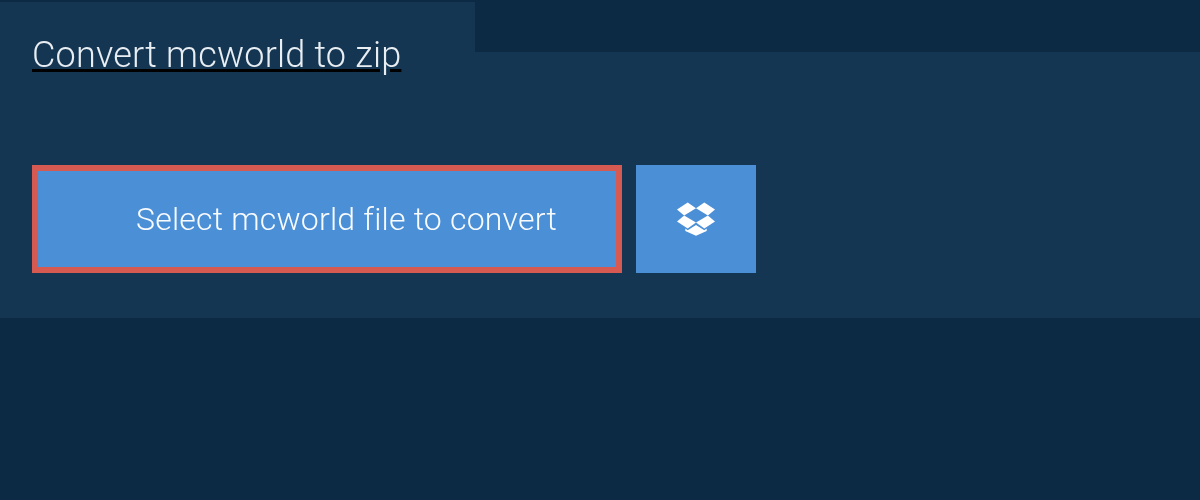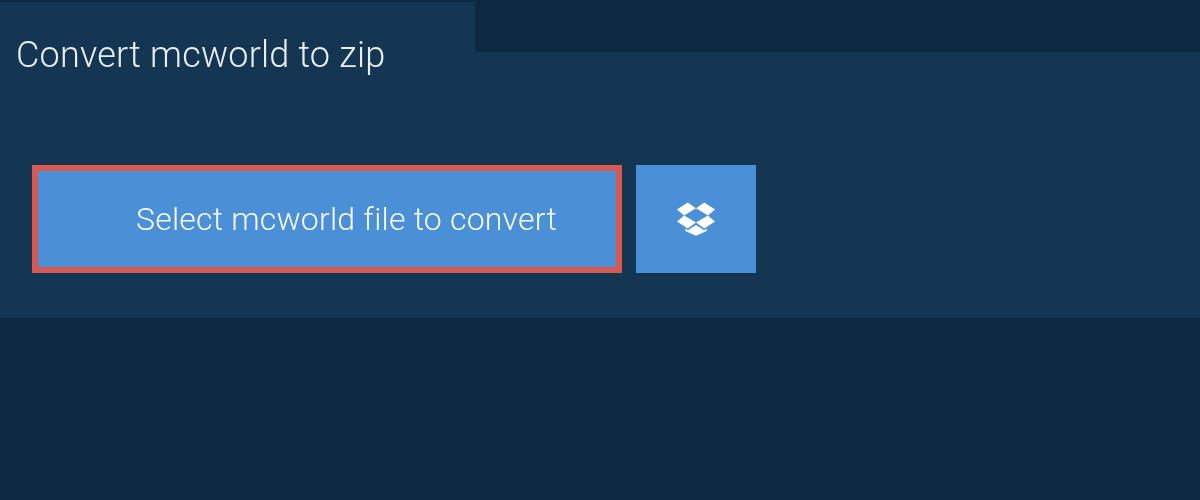--- a/index.html
+++ b/index.html
@@ -29,21 +29,22 @@
     }
     .tab {
       position: absolute;
       left: 0;
       top: 2px;
       width: 475px;
       height: 106px;
       background: #153653;
       display: flex;
       align-items: center;
-      padding-left: 16px;
+      padding-left: 32px;
+      text-decoration: underline;
     }
     .tab-title {
       color: #e9eef3;
       font-size: 36px;
       font-weight: 300;
       letter-spacing: 0.2px;
     }
     .upload-row {
       position: absolute;
       left: 32px;

